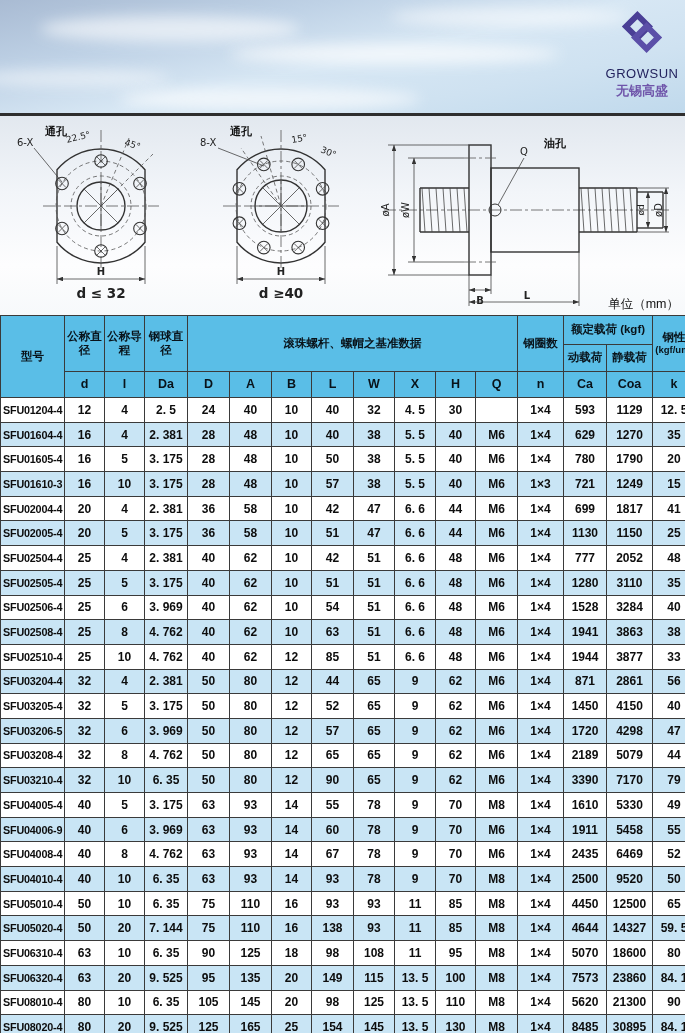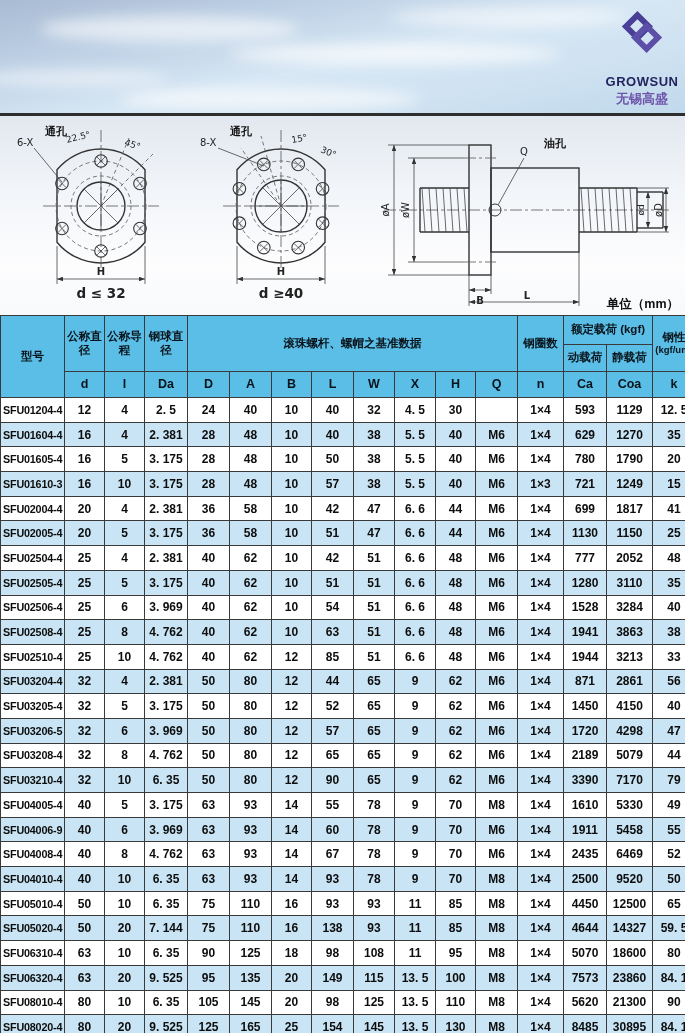--- a/index.html
+++ b/index.html
@@ -12,31 +12,31 @@
   .cloud{position:absolute;border-radius:50%;background:rgba(255,255,255,.85);filter:blur(7px);}
   .c1{width:260px;height:26px;left:40px;top:16px;opacity:.7;}
   .c2{width:330px;height:20px;left:230px;top:44px;opacity:.8;}
   .c3{width:200px;height:16px;left:-30px;top:70px;opacity:.6;}
   .c4{width:240px;height:18px;left:390px;top:8px;opacity:.65;}
   .c5{width:300px;height:22px;left:120px;top:88px;opacity:.75;}
   .title{position:absolute;left:0;right:70px;bottom:2px;margin:0;text-align:center;
          font-size:26px;font-weight:bold;letter-spacing:1px;color:#e9eefc;
          -webkit-text-stroke:1.3px #5b5bc8;text-shadow:0 0 2px rgba(80,80,190,.55);}
   .brand{position:absolute;right:6px;top:10px;width:74px;text-align:center;}
-  .brand-en{font-size:13px;font-weight:bold;color:#23235e;letter-spacing:.5px;margin-top:16px;}
+  .brand-en{font-size:13px;font-weight:normal;color:#23235e;letter-spacing:.5px;margin-top:8px;}
   .brand-cn{font-size:13px;font-weight:bold;color:#6f55aa;margin-top:1px;}
 
   
   .drawings{position:relative;width:685px;height:199px;
             background:linear-gradient(180deg,#e2e8ef 0%,#f2f5f9 38%,#fdfdfe 75%,#f7f9fb 100%);}
   .drawings svg{position:absolute;}
   .fl6{left:12px;top:6px;}
   .fl8{left:192px;top:6px;}
   .scrw{left:372px;top:2px;}
-  .units{position:absolute;right:6px;bottom:2px;font-size:12.5px;font-weight:bold;color:#111;}
+  .units{position:absolute;right:6px;bottom:2px;font-size:12.5px;font-weight:normal;color:#111;}
 
   .ln{stroke:#333;stroke-width:1.4;fill:none;}
   .lt{stroke:#444;stroke-width:.8;fill:none;}
   .dsh{stroke:#555;stroke-width:.8;fill:none;stroke-dasharray:4 3;}
   .cl{stroke:#555;stroke-width:.8;fill:none;stroke-dasharray:12 3 3 3;}
   .dim{font-family:"DejaVu Sans",sans-serif;font-size:10px;fill:#222;}
   .dimS{font-family:"DejaVu Sans",sans-serif;font-size:9px;fill:#222;}
   .dimCN{font-family:"DejaVu Sans",sans-serif;font-size:11px;font-weight:bold;fill:#111;}
   .cap{font-family:"DejaVu Sans",sans-serif;font-size:13.5px;font-weight:bold;fill:#222;}
 
@@ -478,21 +478,21 @@
           <td>40</td>
           <td>62</td>
           <td>12</td>
           <td>85</td>
           <td>51</td>
           <td>6. 6</td>
           <td>48</td>
           <td>M6</td>
           <td>1×4</td>
           <td>1944</td>
-          <td>3213</td>
+          <td>3877</td>
           <td>33</td>
         </tr>
         <tr>
           <td class="model">SFU03204-4</td>
           <td>32</td>
           <td>4</td>
           <td>2. 381</td>
           <td>50</td>
           <td>80</td>
           <td>12</td>

